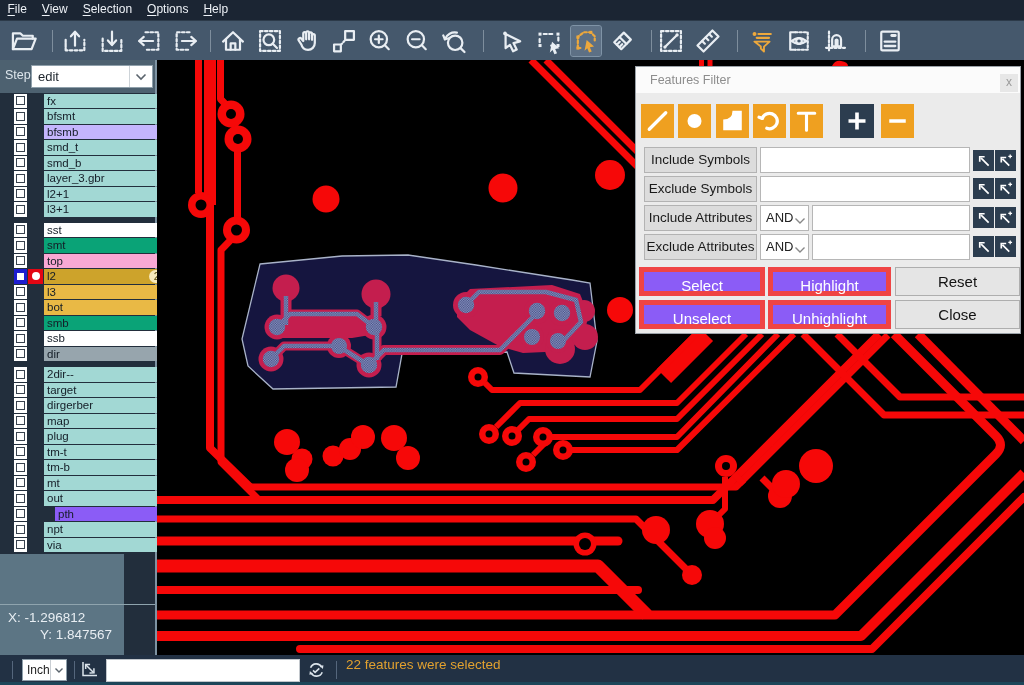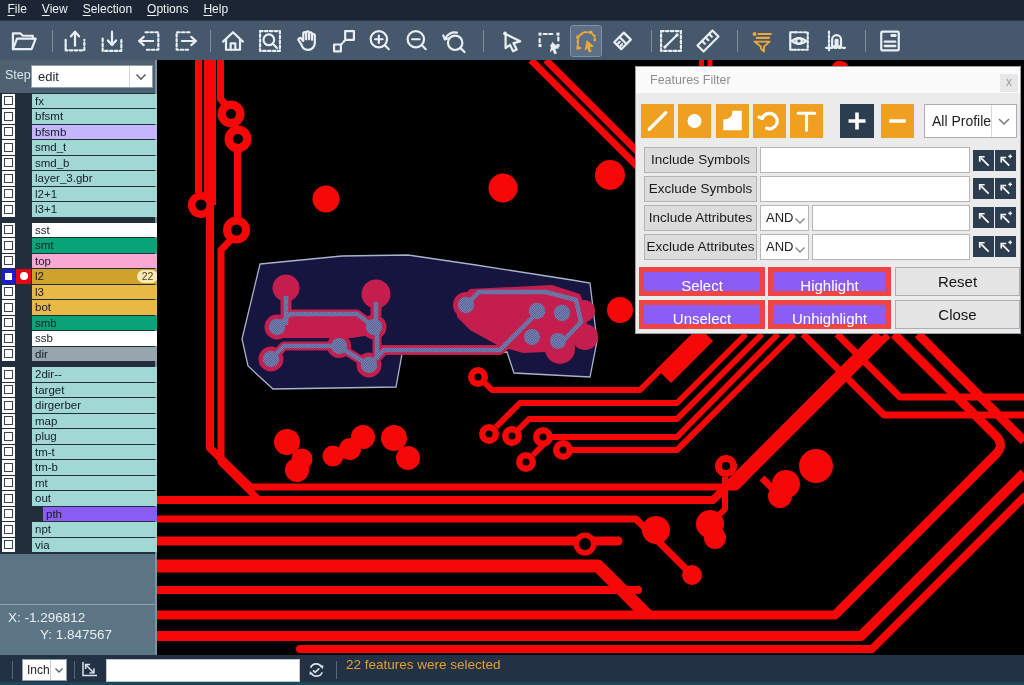--- a/index.html
+++ b/index.html
@@ -21,35 +21,35 @@
   .tb-btn.active{background:#5d7085;outline:1px solid #7f93a6;}
   .tb-sep{position:absolute;top:9px;width:1px;height:22px;background:#7e8e9d;}
 
   
   #sidebar{position:absolute;left:0;top:60px;width:157px;height:595px;background:#222e3c;border-right:2px solid #7e93a2;box-sizing:border-box;}
   #sb-header{position:absolute;left:0;top:0;width:100%;height:33px;background:#4d6170;}
   #sb-step-label{position:absolute;left:5px;top:8px;font-size:12.5px;color:#dde6ec;}
   #sb-combo{position:absolute;left:31px;top:5px;width:122px;height:23px;background:#fff;border:1px solid #8fa0ab;box-sizing:border-box;}
   #sb-combo .val{position:absolute;left:6px;top:3px;font-size:13px;color:#1d242c;}
   #sb-combo .chev{position:absolute;right:0;top:0;width:22px;height:100%;border-left:1px solid #cdd3d8;display:flex;align-items:center;justify-content:center;}
-  #sb-rows{position:absolute;left:0;top:33.5px;width:176px;}
+  #sb-rows{position:absolute;left:12px;top:33.5px;width:176px;}
   .layer-row{position:relative;height:14.5px;margin-bottom:1px;}
   .lr-check{position:absolute;left:2px;top:0;width:13px;height:14.5px;background:#fff;display:flex;align-items:center;justify-content:center;}
   .lr-check .box{width:7px;height:7px;border:1.5px solid #39434f;background:#fff;}
   .layer-row.active .lr-check{background:#1d1dd0;}
   .layer-row.active .lr-check .box{border:none;background:#fff;width:7.5px;height:7.5px;}
   .lr-radio{position:absolute;left:16px;top:0;width:15px;height:14.5px;background:#e30613;display:flex;align-items:center;justify-content:center;}
   .lr-radio .dot{width:8px;height:8px;border-radius:50%;background:#fff;}
   .lr-name{position:absolute;left:32px;top:0;right:3px;bottom:0;font-size:11.5px;color:#141d27;
            padding-left:3px;line-height:14.5px;white-space:nowrap;overflow:hidden;}
   .lr-badge{position:absolute;right:18px;top:1px;width:21px;height:12.5px;border-radius:7px;
             background:#f7e9bb;color:#57470a;font-size:10.5px;text-align:center;line-height:12.5px;}
   .lr-grid{position:absolute;right:3px;top:2px;}
   .sb-gap{height:5px;}
-  #sb-bottom{position:absolute;left:0;top:493.5px;width:155px;height:101.5px;background:#5c7584;}
+  #sb-bottom{position:absolute;left:0;top:493.5px;width:124px;height:101.5px;background:#5c7584;}
   #sb-divider{position:absolute;left:0;top:50px;width:155px;height:1px;background:#8fa4ae;}
   .coord{position:absolute;left:8px;font-size:13.5px;color:#e8eef3;}
   #coord-x{top:56px;} #coord-y{top:73px;margin-left:32px;}
 
   
   #canvas{position:absolute;left:157px;top:60px;width:867px;height:595px;background:#000;}
 
   
   #dialog{position:absolute;left:635px;top:66px;width:386px;height:268px;background:#ebebeb;
           border:1px solid #9aa1a8;box-sizing:border-box;font-size:13.5px;}
@@ -721,28 +721,20 @@
           <svg width="34" height="34" viewBox="0 0 32 32">
             <path d="M16,8 V24 M8,16 H24" stroke="#fff" stroke-width="3.4" fill="none"></path>
           </svg>
         </div>
         <div class="dlg-tool" style="left: 245px;">
           <svg width="33" height="34" viewBox="0 0 32 32">
             <path d="M8,16 H24" stroke="#fff" stroke-width="3.4" fill="none"></path>
           </svg>
         </div>
       </div>
-    <div id="dlg-profile">
-      <span class="val">All Profile</span>
-      <span class="chev">
-        <svg width="14" height="9" viewBox="0 0 14 9">
-            <path d="M2,2 L7,7 L12,2" fill="none" stroke="#777" stroke-width="1.5"></path>
-          </svg>
-      </span>
-    </div>
     <div id="dlg-rows">
         <div class="frow-label" style="top: 80px;">Include Symbols</div>
         <div class="frow-input" style="top: 80px; left: 124px; width: 210px;"></div>
         <div class="frow-arrow" style="left: 337px; top: 82.5px;">
           <svg width="15" height="15" viewBox="0 0 16 16">
             <path d="M13.5,13.5 L5.5,5.5 M4,9.2 V4 H9.2" stroke="#fff" stroke-width="1.8" fill="none"></path>
           </svg>
         </div>
         <div class="frow-arrow" style="left: 359px; top: 82.5px;">
           <svg width="15" height="15" viewBox="0 0 16 16">

